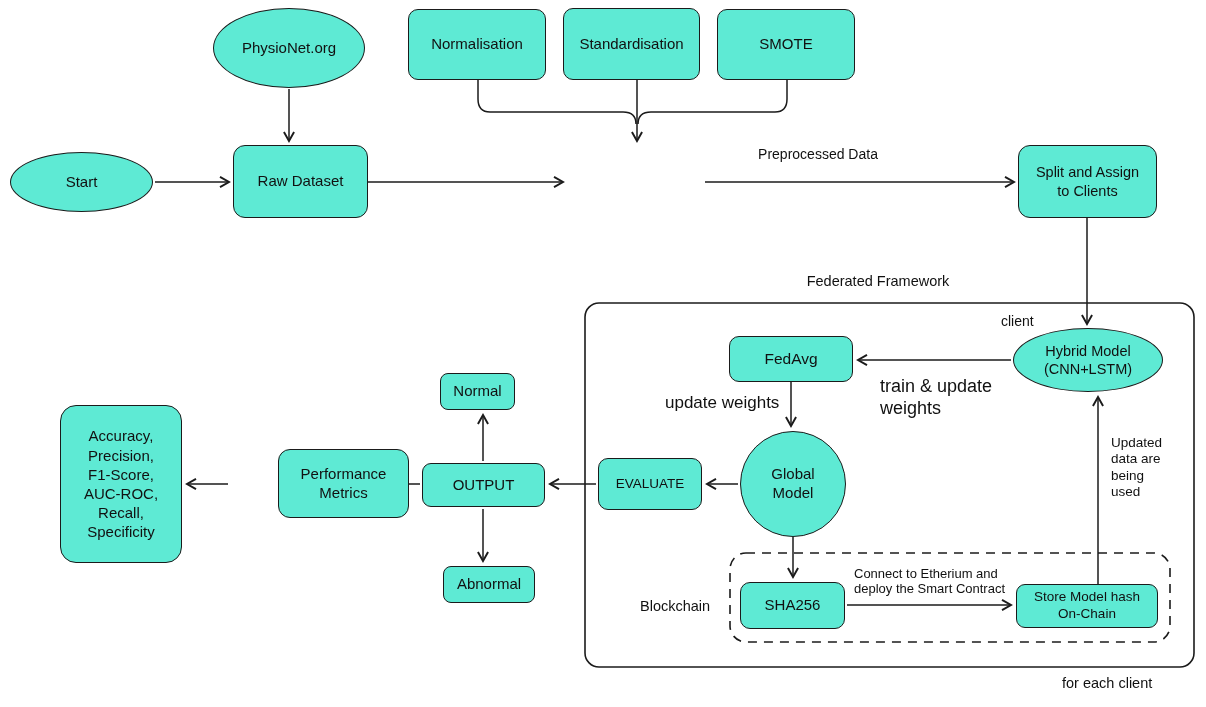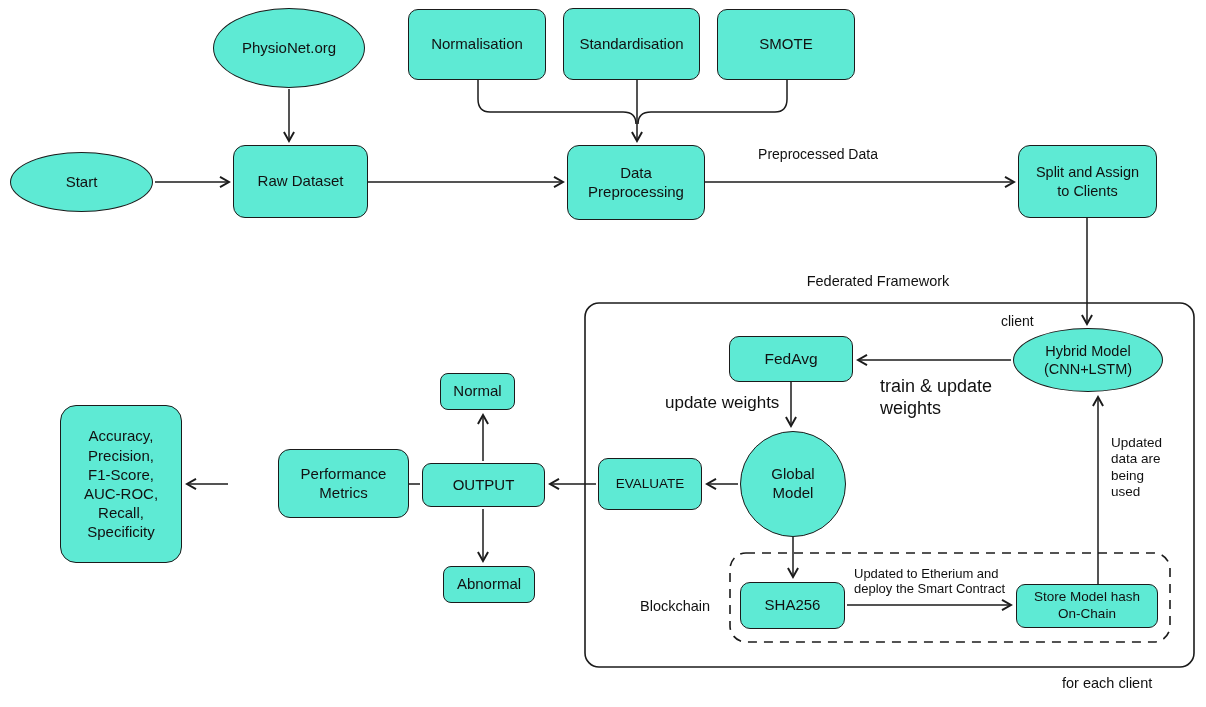--- a/index.html
+++ b/index.html
@@ -75,24 +75,20 @@
   </div>
 
   <div class="node" style="left:563px;top:8px;width:137px;height:72px;border-radius:10px;">
     <span class="lbl">Standardisation</span>
   </div>
 
   <div class="node" style="left:717px;top:9px;width:138px;height:71px;border-radius:10px;">
     <span class="lbl">SMOTE</span>
   </div>
 
-  <div class="node" style="left:567px;top:145px;width:138px;height:75px;">
-    <span class="lbl">Data
-Preprocessing</span>
-  </div>
 
   <div class="node" style="left:1018px;top:145px;width:139px;height:73px;font-size:14.5px;">
     <span class="lbl">Split and Assign
 to Clients</span>
   </div>
 
   <div class="node" style="left:729px;top:336px;width:124px;height:46px;border-radius:10px;font-size:15.5px;">
     <span class="lbl">FedAvg</span>
   </div>
 
@@ -154,20 +150,20 @@
   <div class="float-label" style="left:880px;top:376px;font-size:18px;">train &amp; update
 weights</div>
 
   <div class="float-label" style="left:665px;top:393px;font-size:17px;">update weights</div>
 
   <div class="float-label" style="left:1111px;top:435px;font-size:13.5px;">Updated
 data are
 being
 used</div>
 
-  <div class="float-label" style="left:854px;top:566px;font-size:13px;line-height:1.18;">Updated to Etherium and
+  <div class="float-label" style="left:854px;top:566px;font-size:13px;line-height:1.18;">Connect to Etherium and
 deploy the Smart Contract</div>
 
   <div class="float-label" style="left:640px;top:598px;font-size:14.5px;">Blockchain</div>
 
   <div class="float-label" style="left:1062px;top:675px;font-size:14.5px;">for each client</div>
 
 </div>
 
 </body></html>

